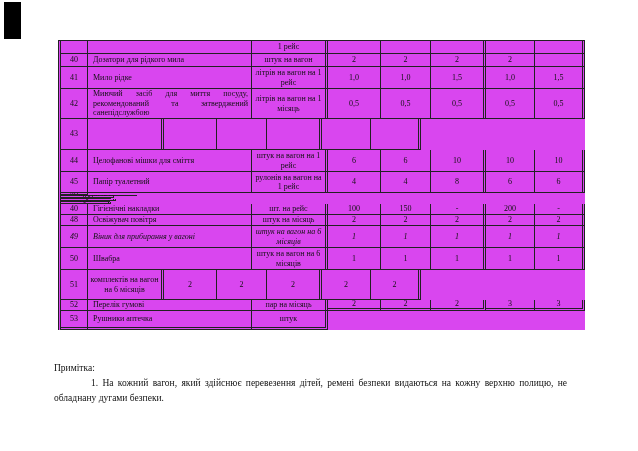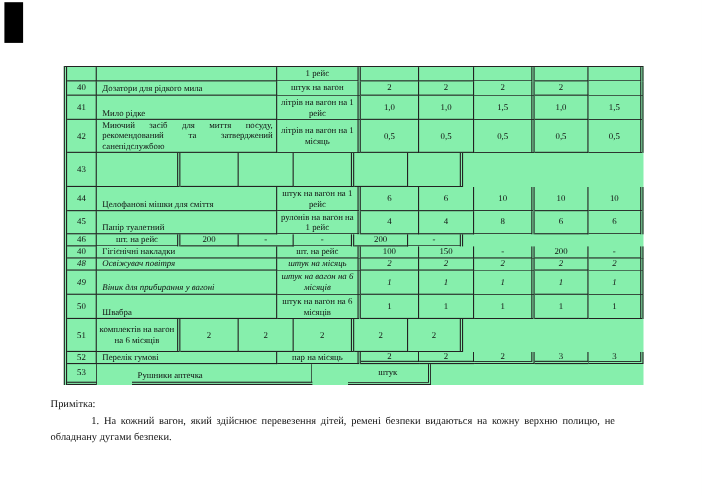--- a/index.html
+++ b/index.html
@@ -3,41 +3,41 @@
 <meta charset="utf-8">
 <style>
   html,body{margin:0;padding:0;background:#fff;}
   .page{
     position:relative;width:638px;height:451px;background:#ffffff;
     font-family:"Liberation Serif","DejaVu Serif",serif;color:#111;overflow:hidden;
   }
   .black-mark{position:absolute;left:4px;top:2px;width:17px;height:37px;background:#000;}
   .tbl{
     position:absolute;left:58px;top:40px;width:527px;box-sizing:border-box;
-    border-left:3px double #222;border-top:1px solid #222;background:#86efac;margin-top:20px;
+    border-left:3px double #222;border-top:1px solid #222;background:#d946ef;
   }
   .row{display:flex;align-items:stretch;box-sizing:border-box;}
   .c{
     box-sizing:border-box;border-right:1px solid #222;border-bottom:1px solid #222;
     display:flex;align-items:center;justify-content:center;
     font-size:8px;line-height:9.5px;overflow:hidden;text-align:center;
   }
   .c.num{width:27px;}
-  .c.name{width:164px;justify-content:flex-start;text-align:left;padding:1px 3px 1px 5px;align-items:flex-end;}
+  .c.name{width:164px;justify-content:flex-start;text-align:left;padding:1px 3px 1px 5px;}
   .c.name .jt{width:100%;text-align:justify;}
   .c.name .lt{width:100%;text-align:left;}
   .c.unit{width:76px;border-right:3px double #222;padding:0 2px;}
   .c.v1{width:53px;}
   .c.v2{width:50px;}
   .c.v3{width:55px;border-right:3px double #222;}
   .c.v4{width:49px;}
   .c.v5{width:50px;border-right:3px double #222;}
   .c.dblb{border-bottom:3px double #222;}
   .note{
-    position:absolute;left:46px;top:361px;width:513px;
+    position:absolute;left:54px;top:361px;width:513px;
     font-size:9.5px;line-height:15px;color:#111;
   }
   .note .para{margin:0;text-align:justify;text-indent:37px;}
   .note .lbl{text-align:left;}
 </style>
 </head>
 <body>
 
 <div class="page">
   <div class="black-mark"></div>
@@ -116,42 +116,42 @@
         <div class="c name">
           <span class="lt">Папір туалетний</span>
         </div>
         <div class="c unit">рулонів на вагон на 1 рейс</div>
         <div class="c v1">4</div>
         <div class="c v2">4</div>
         <div class="c v3">8</div>
         <div class="c v4">6</div>
         <div class="c v5">6</div>
       </div>
-      <div class="row" style="height: 11px;">
+      <div class="row" style="height: 11px; flex-direction: column;">
         <div class="c num">46</div>
         <div class="c unit">шт. на рейс</div>
         <div class="c v1">200</div>
         <div class="c v2">-</div>
         <div class="c v3">-</div>
         <div class="c v4">200</div>
         <div class="c v5">-</div>
       </div>
       <div class="row" style="height: 11px;">
         <div class="c num">40</div>
         <div class="c name">
           <span class="lt">Гігієнічні накладки</span>
         </div>
         <div class="c unit">шт. на рейс</div>
         <div class="c v1">100</div>
         <div class="c v2">150</div>
         <div class="c v3">-</div>
         <div class="c v4">200</div>
         <div class="c v5">-</div>
       </div>
-      <div class="row" style="height: 11px; font-style: italic;">
+      <div class="row" style="height: 11px;">
         <div class="c num">48</div>
         <div class="c name">
           <span class="lt">Освіжувач повітря</span>
         </div>
         <div class="c unit">штук на місяць</div>
         <div class="c v1">2</div>
         <div class="c v2">2</div>
         <div class="c v3">2</div>
         <div class="c v4">2</div>
         <div class="c v5">2</div>
@@ -194,21 +194,21 @@
         <div class="c name">
           <span class="lt">Перелік гумові</span>
         </div>
         <div class="c unit">пар на місяць</div>
         <div class="c v1 dblb">2</div>
         <div class="c v2 dblb">2</div>
         <div class="c v3 dblb">2</div>
         <div class="c v4 dblb">3</div>
         <div class="c v5 dblb">3</div>
       </div>
-      <div class="row" style="height: 19px; gap: 32px;">
+      <div class="row" style="height: 19px;">
         <div class="c num dblb">53</div>
         <div class="c name dblb">
           <span class="lt">Рушники аптечка</span>
         </div>
         <div class="c unit dblb">штук</div>
       </div>
     </div>
   <div class="note">
     <div class="lbl">Примітка:</div>
     <p class="para">1. На кожний вагон, який здійснює перевезення дітей, ремені безпеки видаються на кожну верхню полицю, не обладнану дугами безпеки.</p>

